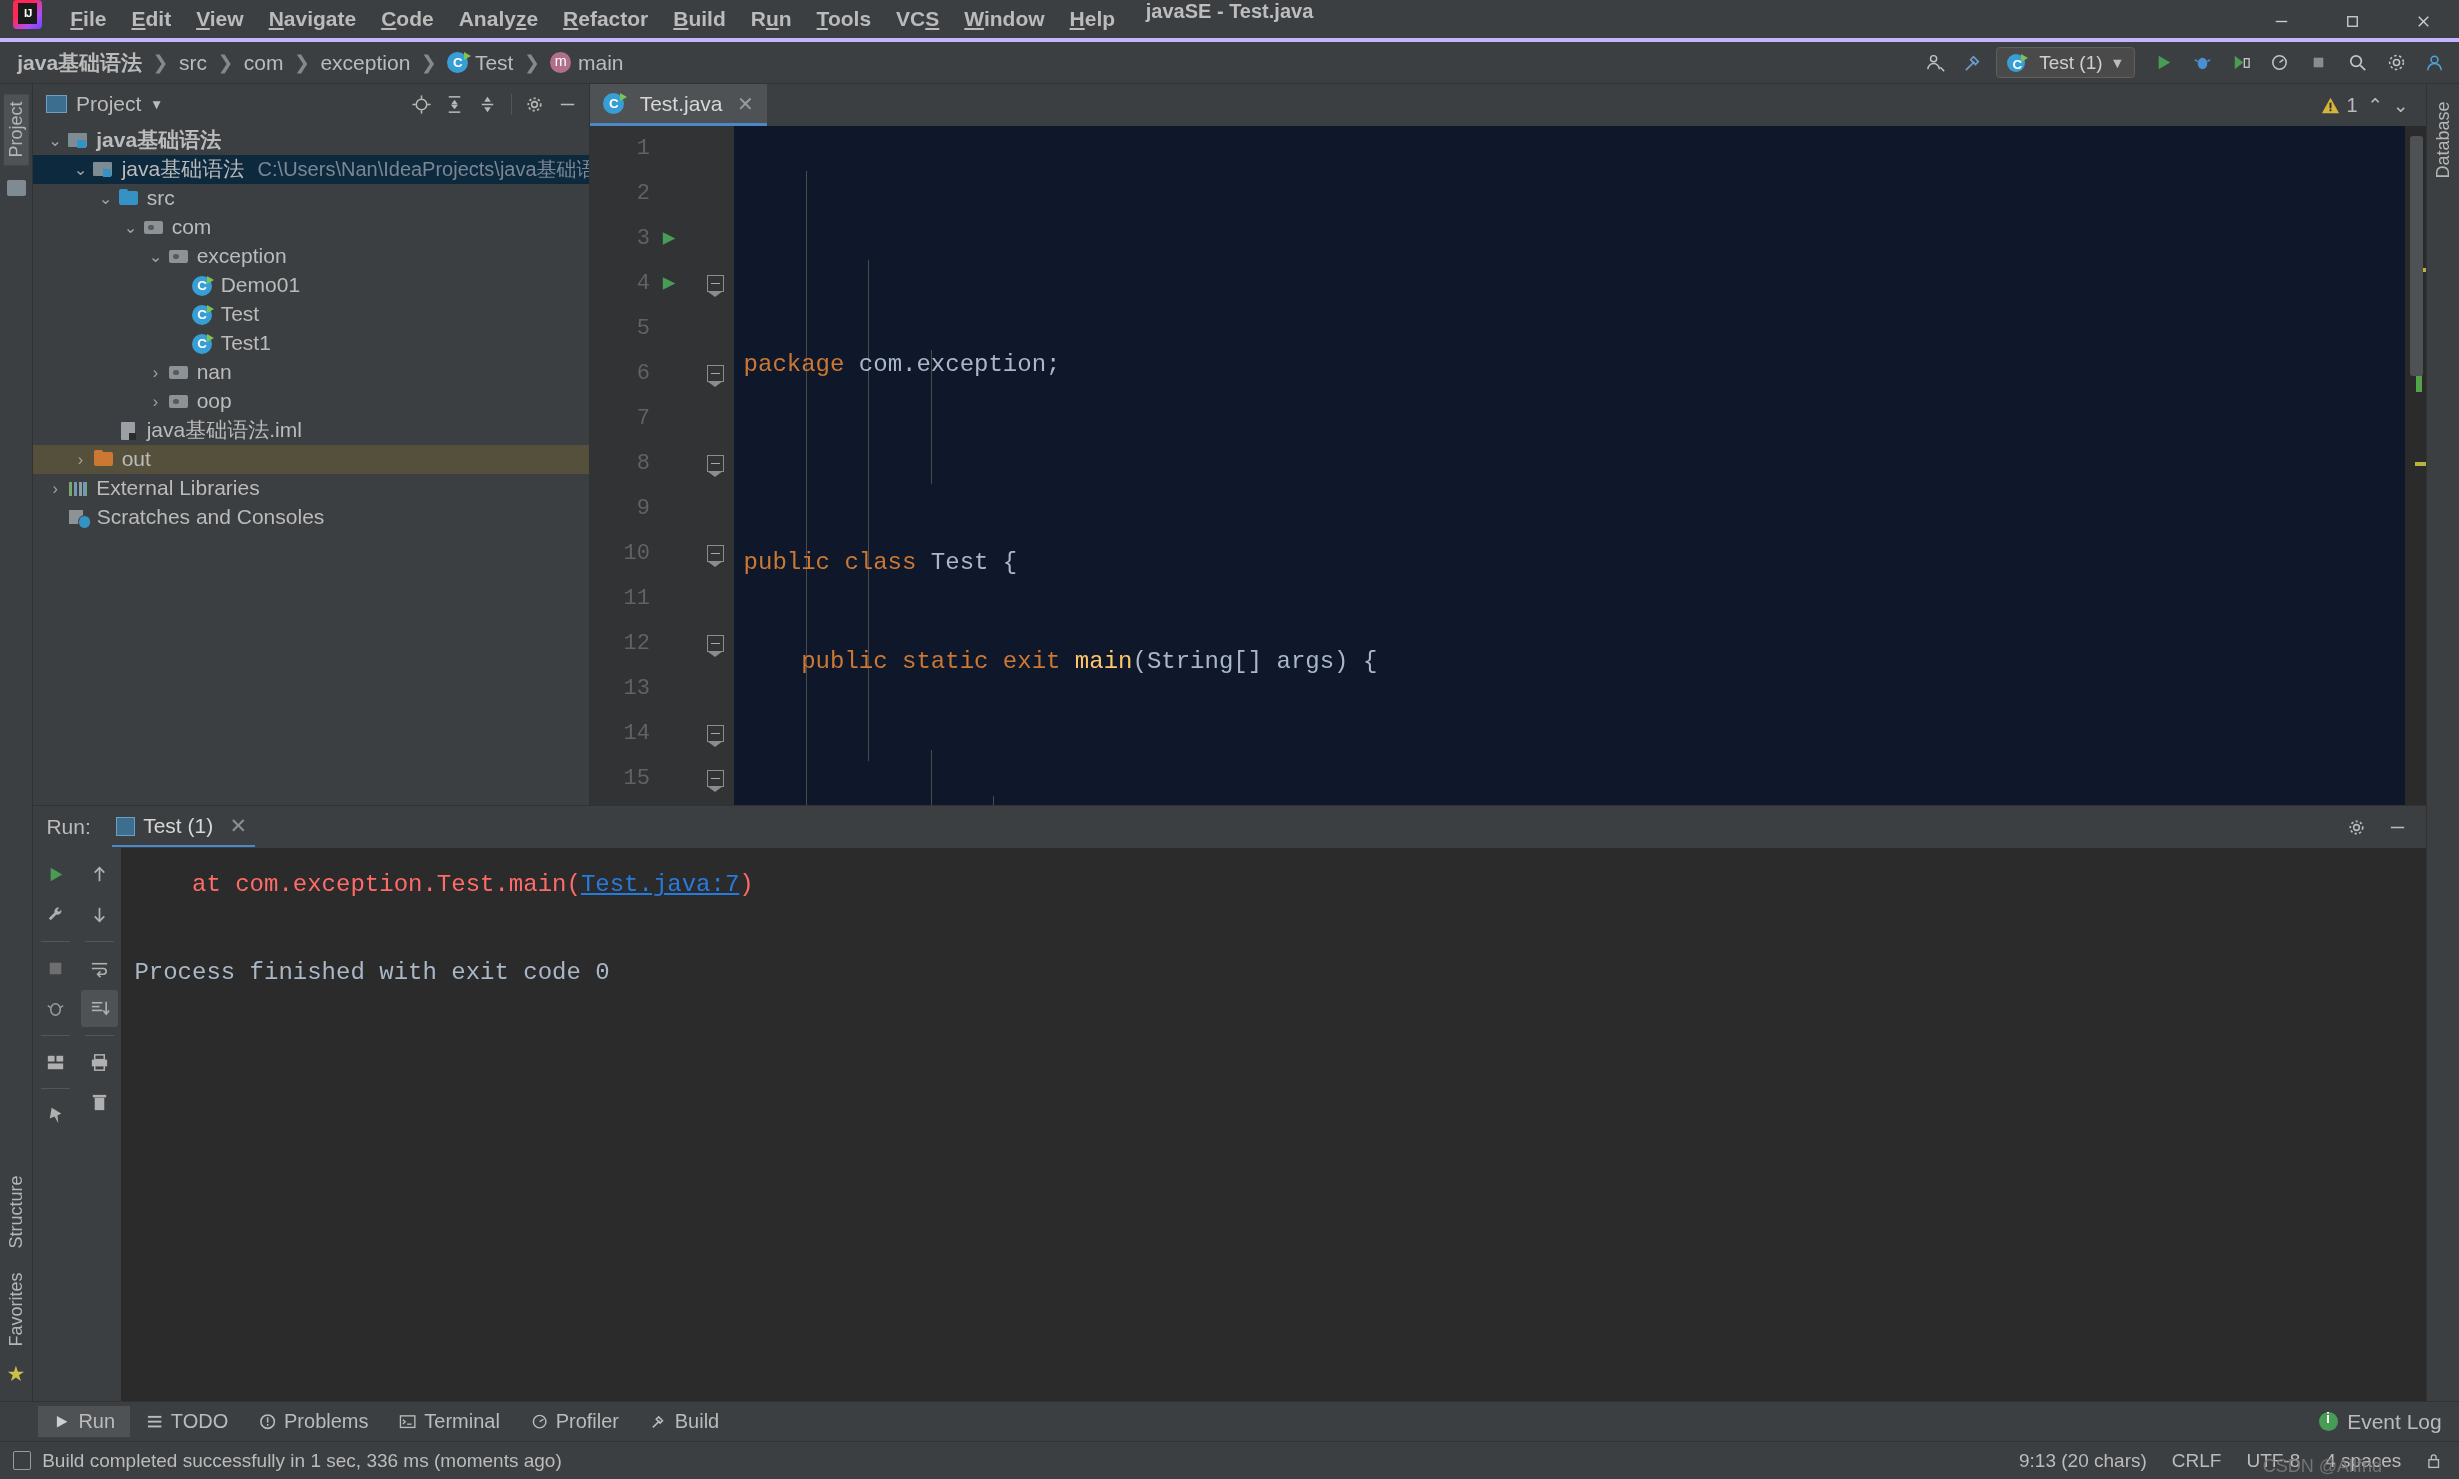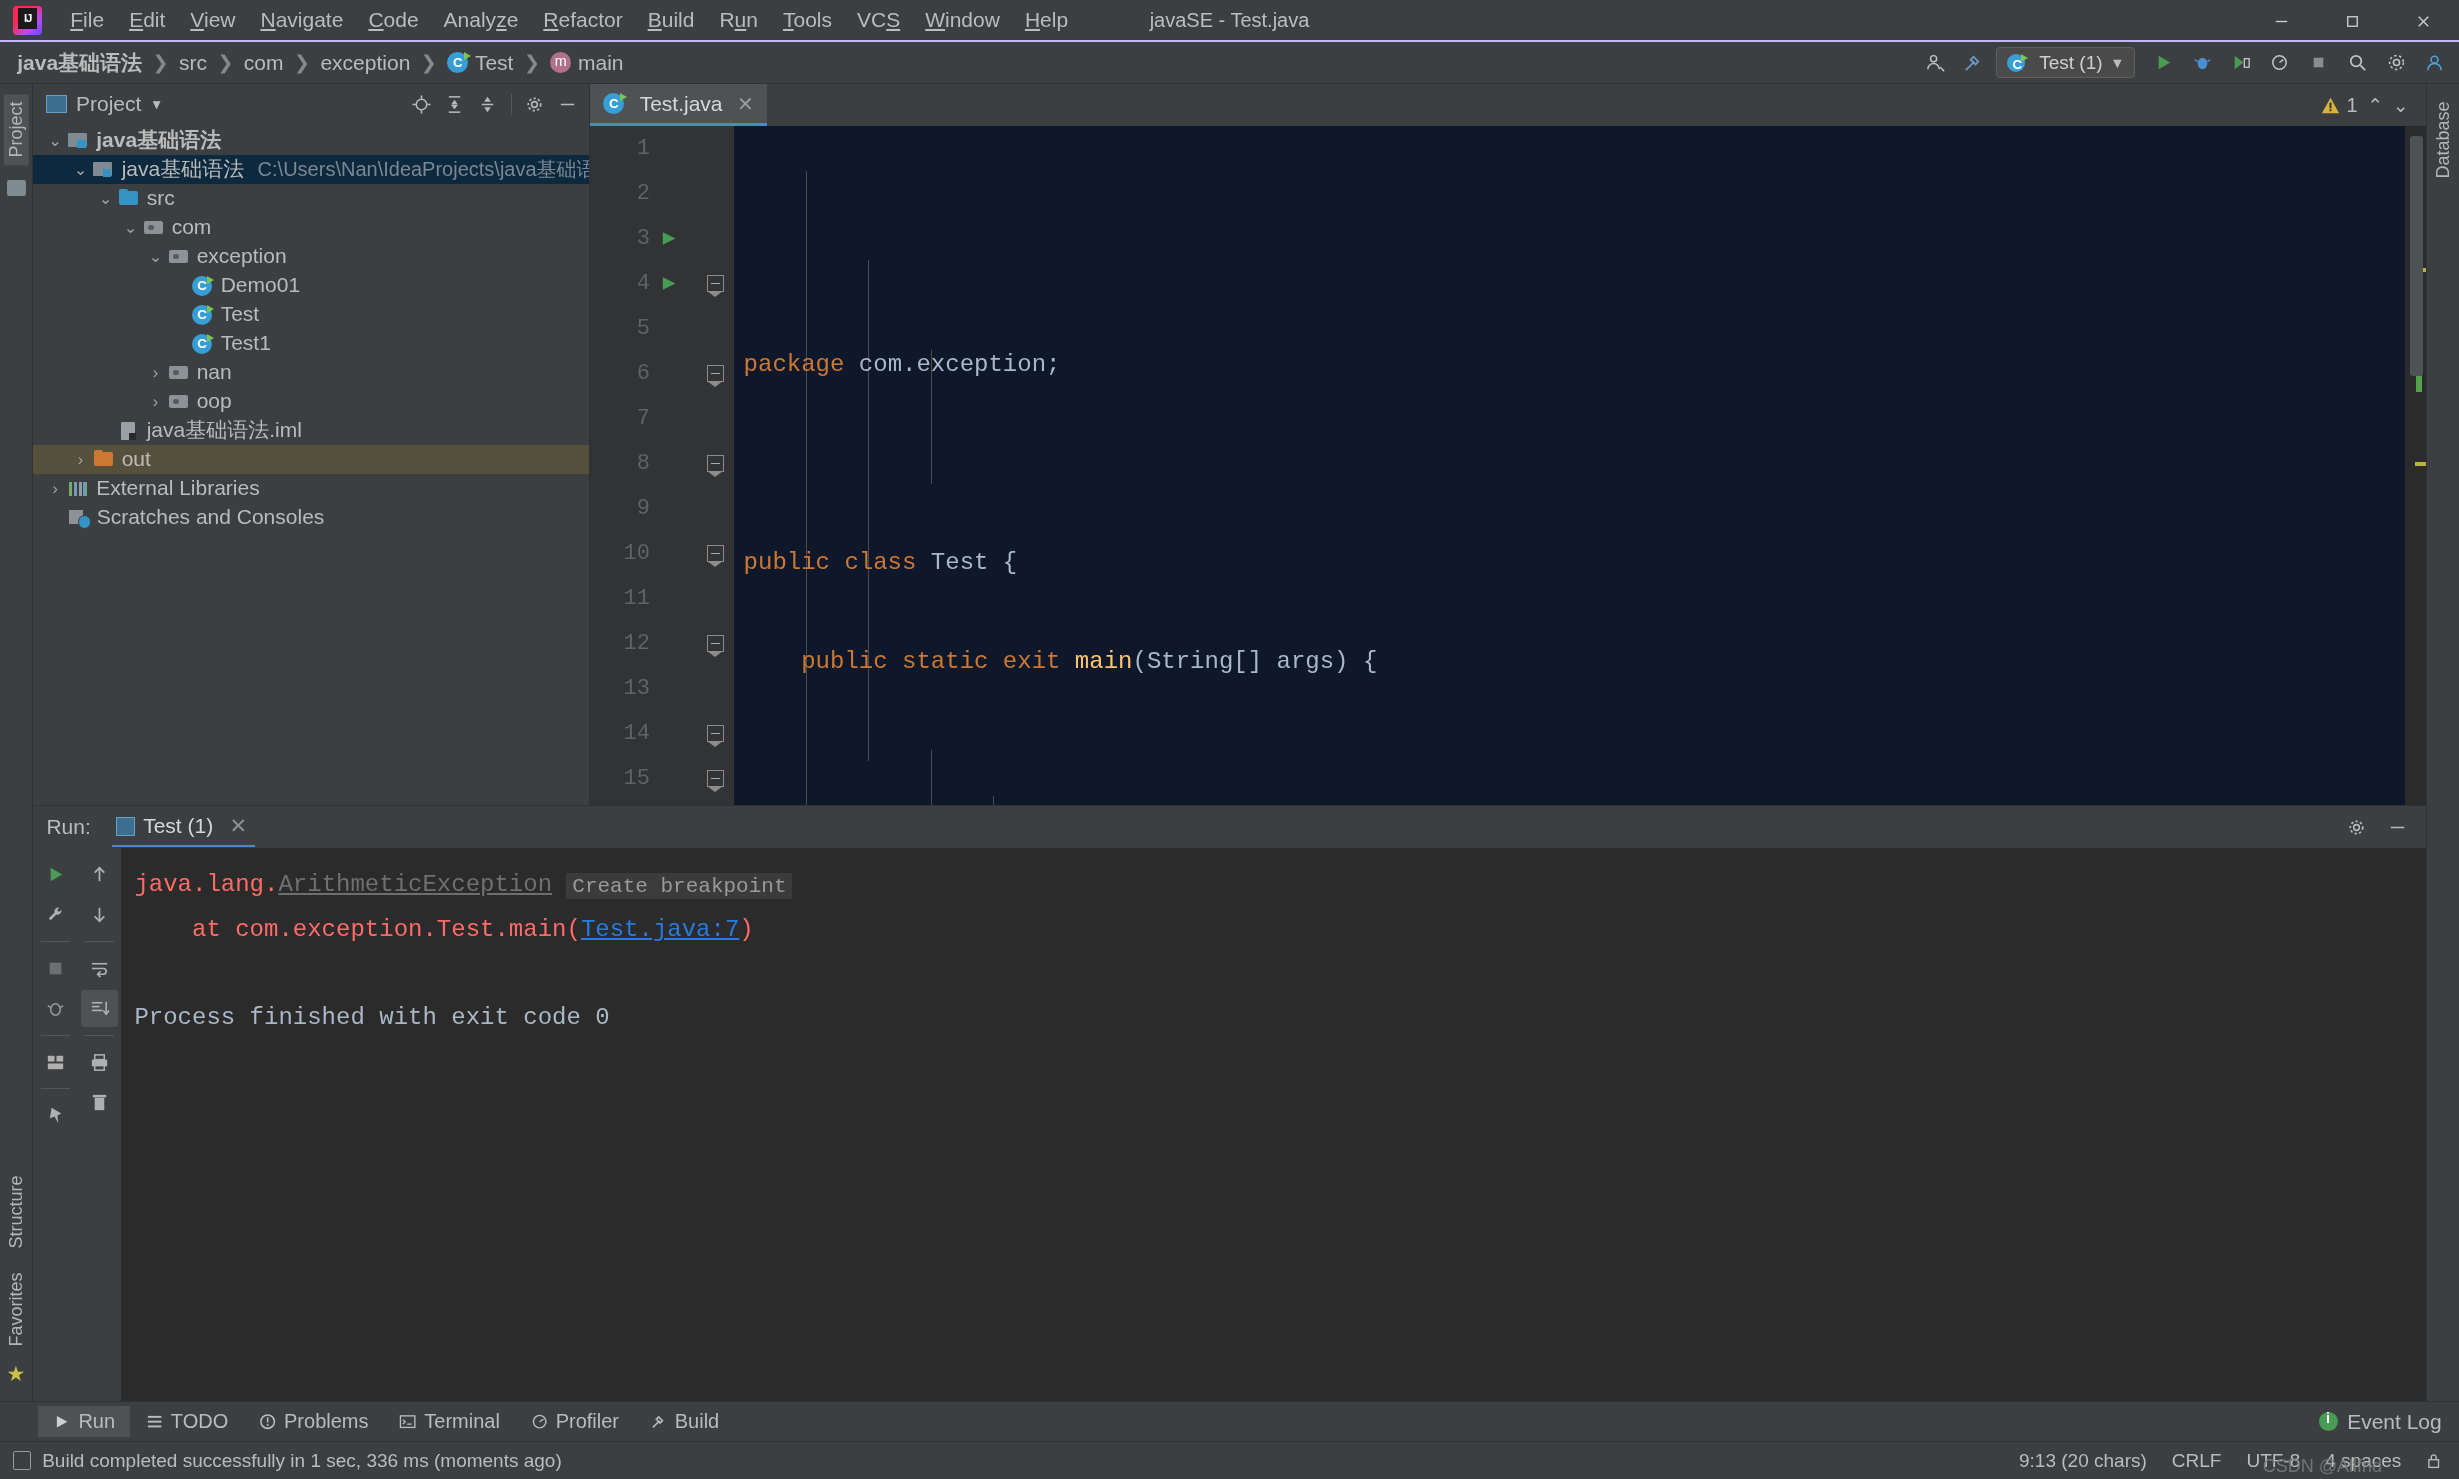--- a/index.html
+++ b/index.html
@@ -8,22 +8,22 @@
     background:#3c3f41;
     font-family:"Liberation Sans", sans-serif;
     color:#bbbbbb;
     font-size:21px;
     -webkit-font-smoothing:antialiased;
   }
   .ide { width:2459px; height:1479px; display:flex; flex-direction:column; background:#3c3f41; }
 
   
   .titlebar {
-    height:42px; background:#3c3f41; display:flex; align-items:center;
-    position:relative; flex:0 0 42px; border-bottom:2px solid #c4b5fd;
+    height:42px; background:#3c3f41; display:flex; 
+    position:relative; flex:0 0 42px; border-bottom:4px solid #c4b5fd;font-weight:bold;
   }
   .ij-logo {
     width:29px; height:29px; margin-left:13.4px; margin-right:15.4px; position:relative;
     background:linear-gradient(135deg,#fe2857 0%,#fe2857 35%,#b14cf5 70%,#6a47ff 100%);
     border-radius:3.8px; flex:0 0 29px;
   }
   .ij-logo::after{
     content:"IJ"; position:absolute; left:4.8px; top:2.9px; width:19px; height:21px;
     background:#1a1a1a; color:#fff; font-size:11.5px; font-weight:bold;
     text-align:center; line-height:21px; letter-spacing:-1px;
@@ -748,21 +748,20 @@
               </div>
             <div class="rb">
                 <svg width="21" height="21" viewBox="0 0 22 22">
                   <rect x="6" y="6" width="10" height="13" fill="#b0b0b0"></rect>
                   <rect x="4" y="3" width="14" height="2.6" fill="#b0b0b0"></rect>
                 </svg>
               </div>
           </div>
 
           <div class="console">
-            <div><span class="c-red">java.lang.</span><span class="c-exc-link">ArithmeticException</span> <span class="c-bp">Create breakpoint</span></div>
             <div>&nbsp;&nbsp;&nbsp;&nbsp;<span class="c-red">at com.exception.Test.main(</span><span class="c-link">Test.java:7</span><span class="c-red">)</span></div>
             <div>&nbsp;</div>
             <div>Process finished with exit code 0</div>
           </div>
         </div>
       </div>
     </div>
 
     <div class="rrail">
       <div class="vtab">Database</div>

